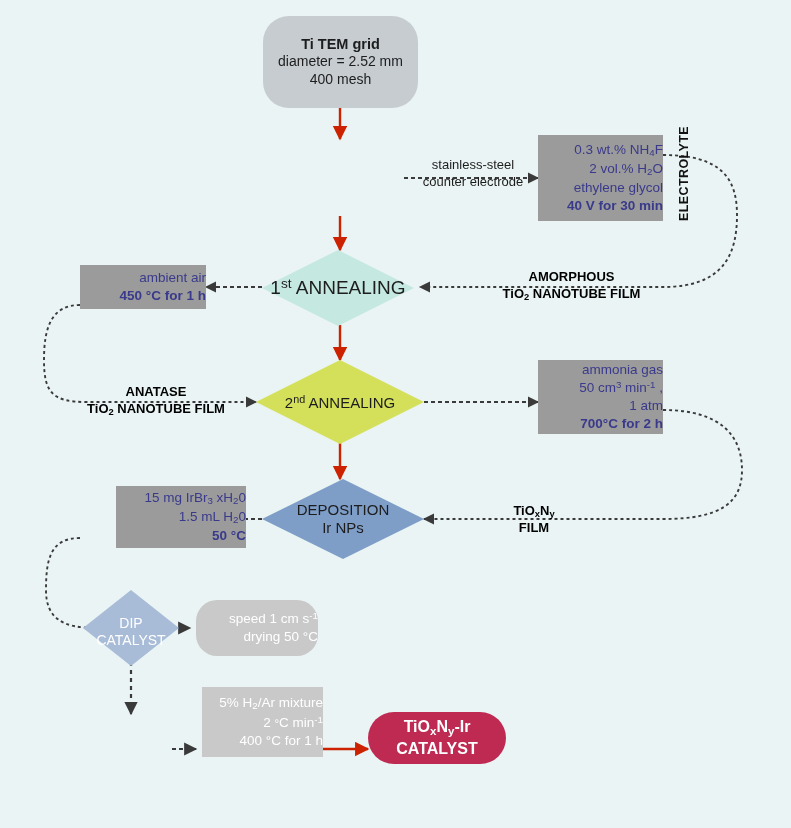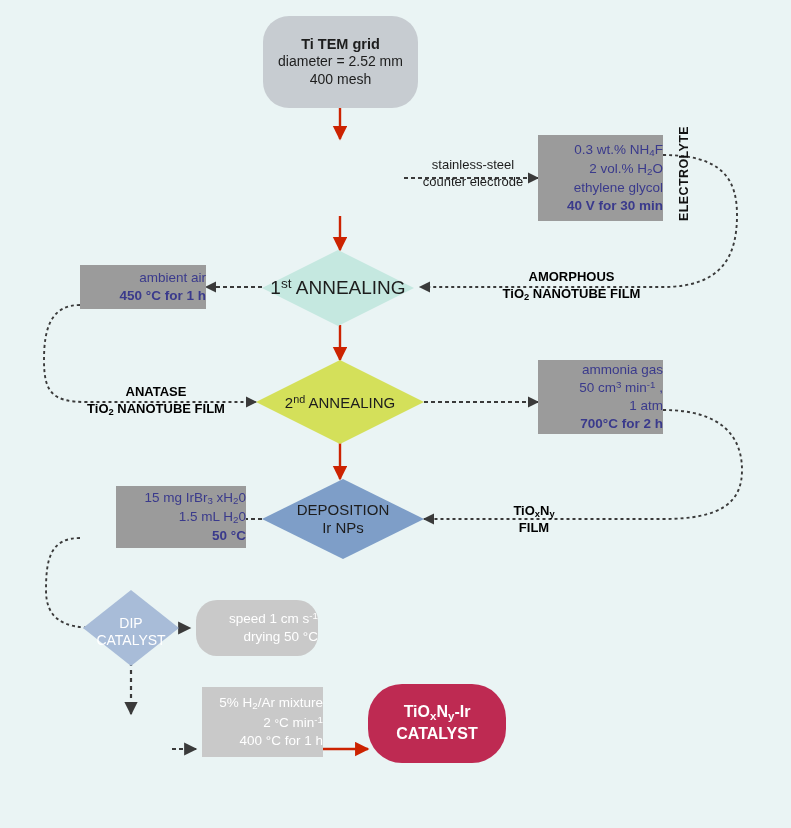--- a/index.html
+++ b/index.html
@@ -193,18 +193,18 @@
     <div>drying 50 °C</div>
   </div>
 
 
   <div class="node pbox light" style="left:202px;top:687px;width:121px;height:70px;">
     <div>5% H<sub>2</sub>/Ar mixture</div>
     <div>2 <span style="font-size:.85em;">°</span>C min<sup>-1</sup></div>
     <div>400 °C for 1 h</div>
   </div>
 
-  <div class="node product" style="left:368px;top:684px;width:138px;height:79px;">
+  <div class="node product" style="left:368px;top:712px;width:138px;height:52px;">
     <div>TiO<sub>x</sub>N<sub>y</sub>-Ir</div>
     <div>CATALYST</div>
   </div>
 
 </div>
 
 </body></html>

